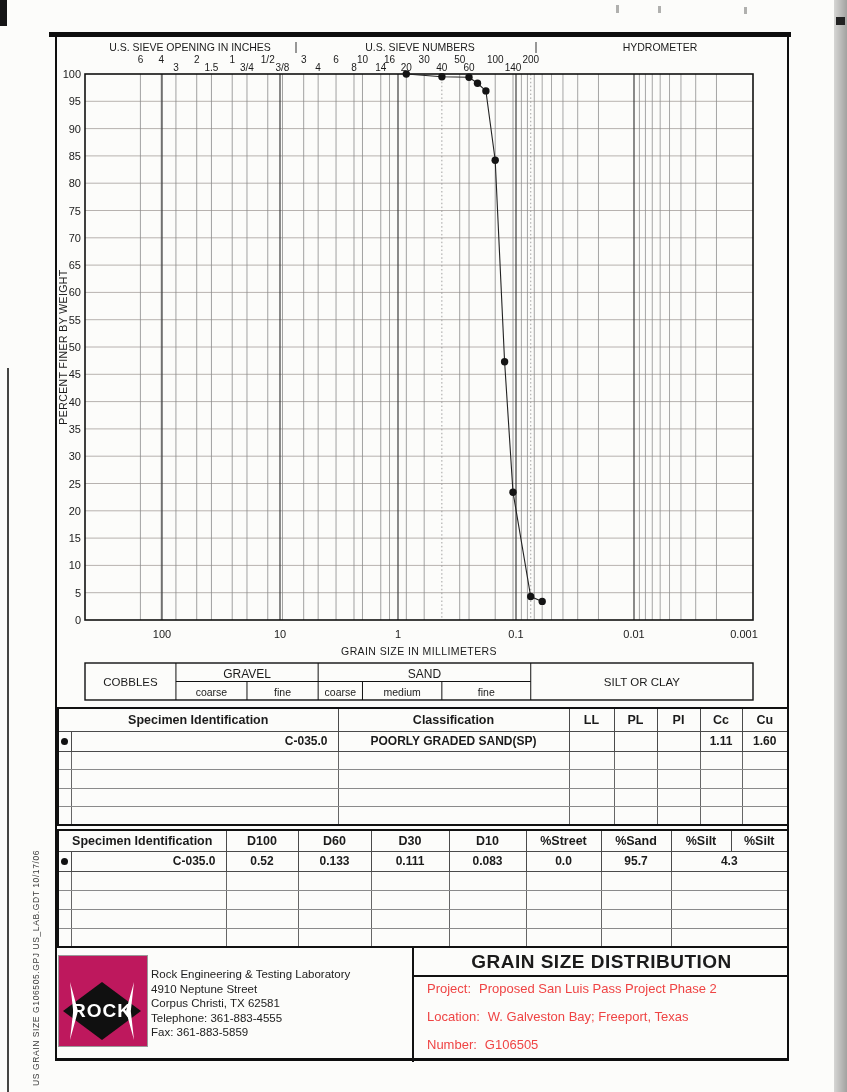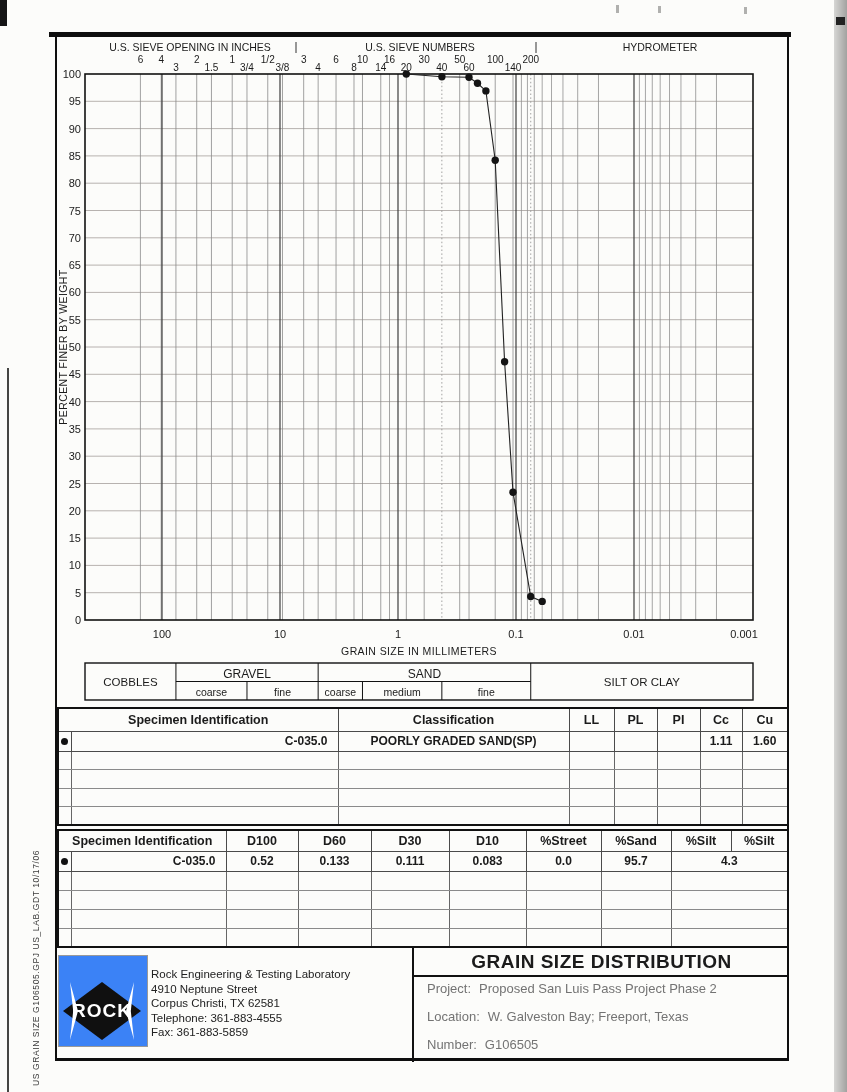--- a/index.html
+++ b/index.html
@@ -15,31 +15,31 @@
       padding:0 4px;text-align:center;vertical-align:middle;}
   .tblwrap th{font-weight:bold;font-size:12.5px;}
   .tblwrap tr.emptyrow td{border-color:#8a8a8a;border-left-color:#666;border-right-color:#666;}
   .dotc{padding:0 !important;}
   .dot{display:inline-block;width:7px;height:7px;border-radius:50%;background:#111;}
   .specflex{display:flex;justify-content:flex-end;align-items:center;padding:0 6px 0 8px;}
   
   #footerbox{position:absolute;left:57px;top:946px;width:730px;height:114px;border-top:2px solid #111;}
   #footL{position:absolute;left:0;top:0;width:355px;height:114px;}
   #footR{position:absolute;left:355px;top:0;width:375px;height:114px;border-left:2px solid #111;}
-  #logobox{position:absolute;left:1px;top:7px;width:88px;height:90px;background:#3b82f6;border:1px solid #999;}
+  #logobox{position:absolute;left:1px;top:7px;width:88px;height:90px;background:#be185d;border:1px solid #999;}
   #logodiamond{position:absolute;left:4px;top:26px;width:78px;height:58px;background:#101010;
       clip-path:polygon(50% 0,100% 50%,50% 100%,0 50%);}
   .logoslit{position:absolute;top:26px;width:8px;height:58px;background:#fff;
       clip-path:polygon(0 0,100% 50%,0 100%,40% 50%);}
   #logotext{position:absolute;left:4px;top:26px;width:78px;height:58px;display:flex;align-items:center;
       justify-content:center;color:#fff;font-weight:bold;font-size:19px;letter-spacing:1px;}
   #company{position:absolute;left:94px;top:19px;font-size:11.5px;line-height:14.6px;color:#222;}
   #rtitle{position:absolute;left:0;top:0;width:100%;height:27px;border-bottom:2px solid #111;
       display:flex;align-items:center;justify-content:center;font-weight:bold;font-size:19px;letter-spacing:.5px;}
-  .ffield{position:absolute;left:13px;font-size:13px;color:#737373;}
+  .ffield{position:absolute;left:13px;font-size:13px;color:#ef4444;}
   .ffield .lab{margin-right:8px;}
   
   #sidebar{position:absolute;left:31px;top:1086px;width:400px;transform:rotate(-90deg);
       transform-origin:0 0;font-size:8.5px;letter-spacing:.6px;color:#3a3a3a;white-space:nowrap;}
   
   #edgeR{position:absolute;right:0;top:0;width:13px;height:1092px;
       background:linear-gradient(to right,#d6d6d4,#a2a2a0);}
   svg text{font-family:"Liberation Sans",sans-serif;}
 </style>
 </head>

